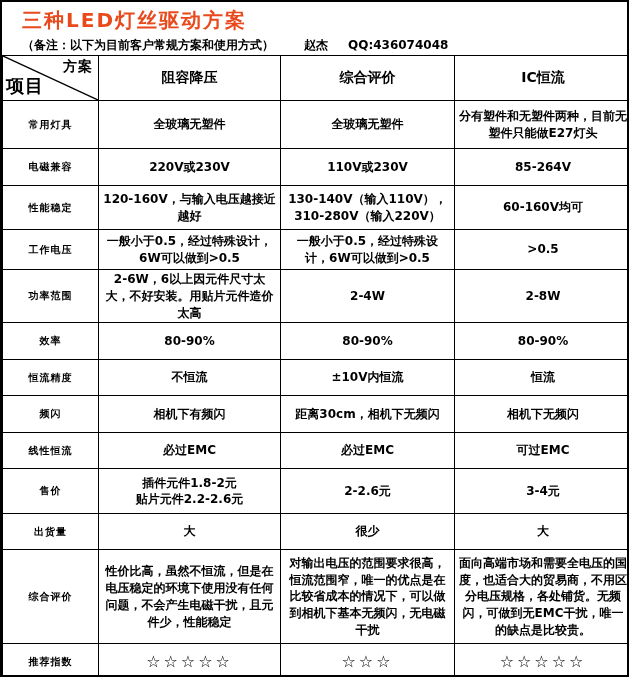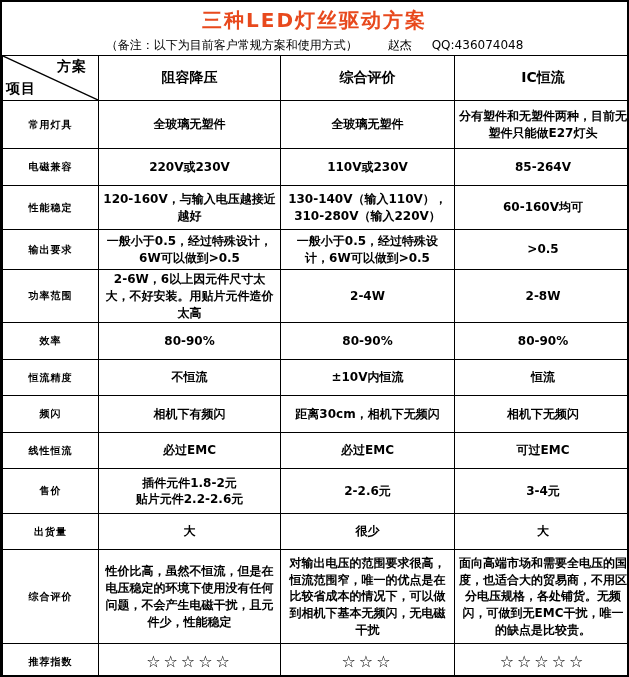--- a/index.html
+++ b/index.html
@@ -12,29 +12,30 @@
   .sheet {
     position:relative;
     width:629px; height:677px;
     border:2px solid #000;
     background:#fff;
     overflow:hidden;
   }
   .titlebox {
     height:53px;
     display:flex; flex-direction:column;
-    align-items:center; justify-content:center;
+    justify-content:center;
     padding-top:3px;
+    margin-left:20px;
   }
   .title {
     font-size:20px; font-weight:bold; letter-spacing:2px;
   }
   .subtitle {
     margin-top:3px;
-    font-size:12px; font-weight:normal;
+    font-size:12px; font-weight:bold;
     display:flex; align-items:baseline;
     white-space:nowrap;
   }
   .subtitle .author { margin-left:30px; }
   .subtitle .qq { margin-left:20px; }
 
   table.cmp {
     width:100%;
     table-layout:fixed;
     border-collapse:collapse;
@@ -51,24 +52,24 @@
   td.rowlabel { font-size:10px; letter-spacing:1px; }
   td.cell { font-size:12px; line-height:1.4; white-space:pre-line; }
   td.cell.stars { font-size:16px; letter-spacing:3px; white-space:nowrap; }
 
   th.corner {
     position:relative;
     padding:0;
   }
   th.corner svg { position:absolute; left:0; top:0; width:100%; height:100%; display:block; }
   th.corner .corner-tr {
-    position:absolute; top:2px; right:11px; font-size:14px; letter-spacing:1px;
+    position:absolute; top:2px; right:5px; font-size:14px; letter-spacing:1px;
   }
   th.corner .corner-bl {
-    position:absolute; bottom:2px; left:3px; font-size:14px; letter-spacing:1px;
+    position:absolute; bottom:2px; left:3px; font-size:18px; letter-spacing:1px;
   }
 </style>
 </head>
 <body>
 
 <div class="sheet">
 
   <div class="titlebox">
     <div class="title" style="color: rgb(232, 73, 29);">三种LED灯丝驱动方案</div>
     <div class="subtitle">
@@ -112,21 +113,21 @@
           <td class="cell">110V或230V</td>
           <td class="cell">85-264V</td>
         </tr>
         <tr style="height: 44px;">
           <td class="rowlabel">性能稳定</td>
           <td class="cell">120-160V，与输入电压越接近越好</td>
           <td class="cell">130-140V（输入110V），310-280V（输入220V）</td>
           <td class="cell">60-160V均可</td>
         </tr>
         <tr style="height: 40px;">
-          <td class="rowlabel">输出要求</td>
+          <td class="rowlabel">工作电压</td>
           <td class="cell">一般小于0.5，经过特殊设计，6W可以做到&gt;0.5</td>
           <td class="cell">一般小于0.5，经过特殊设计，6W可以做到&gt;0.5</td>
           <td class="cell">&gt;0.5</td>
         </tr>
         <tr style="height: 50px;">
           <td class="rowlabel">功率范围</td>
           <td class="cell">2-6W，6以上因元件尺寸太大，不好安装。用贴片元件造价太高</td>
           <td class="cell">2-4W</td>
           <td class="cell">2-8W</td>
         </tr>

